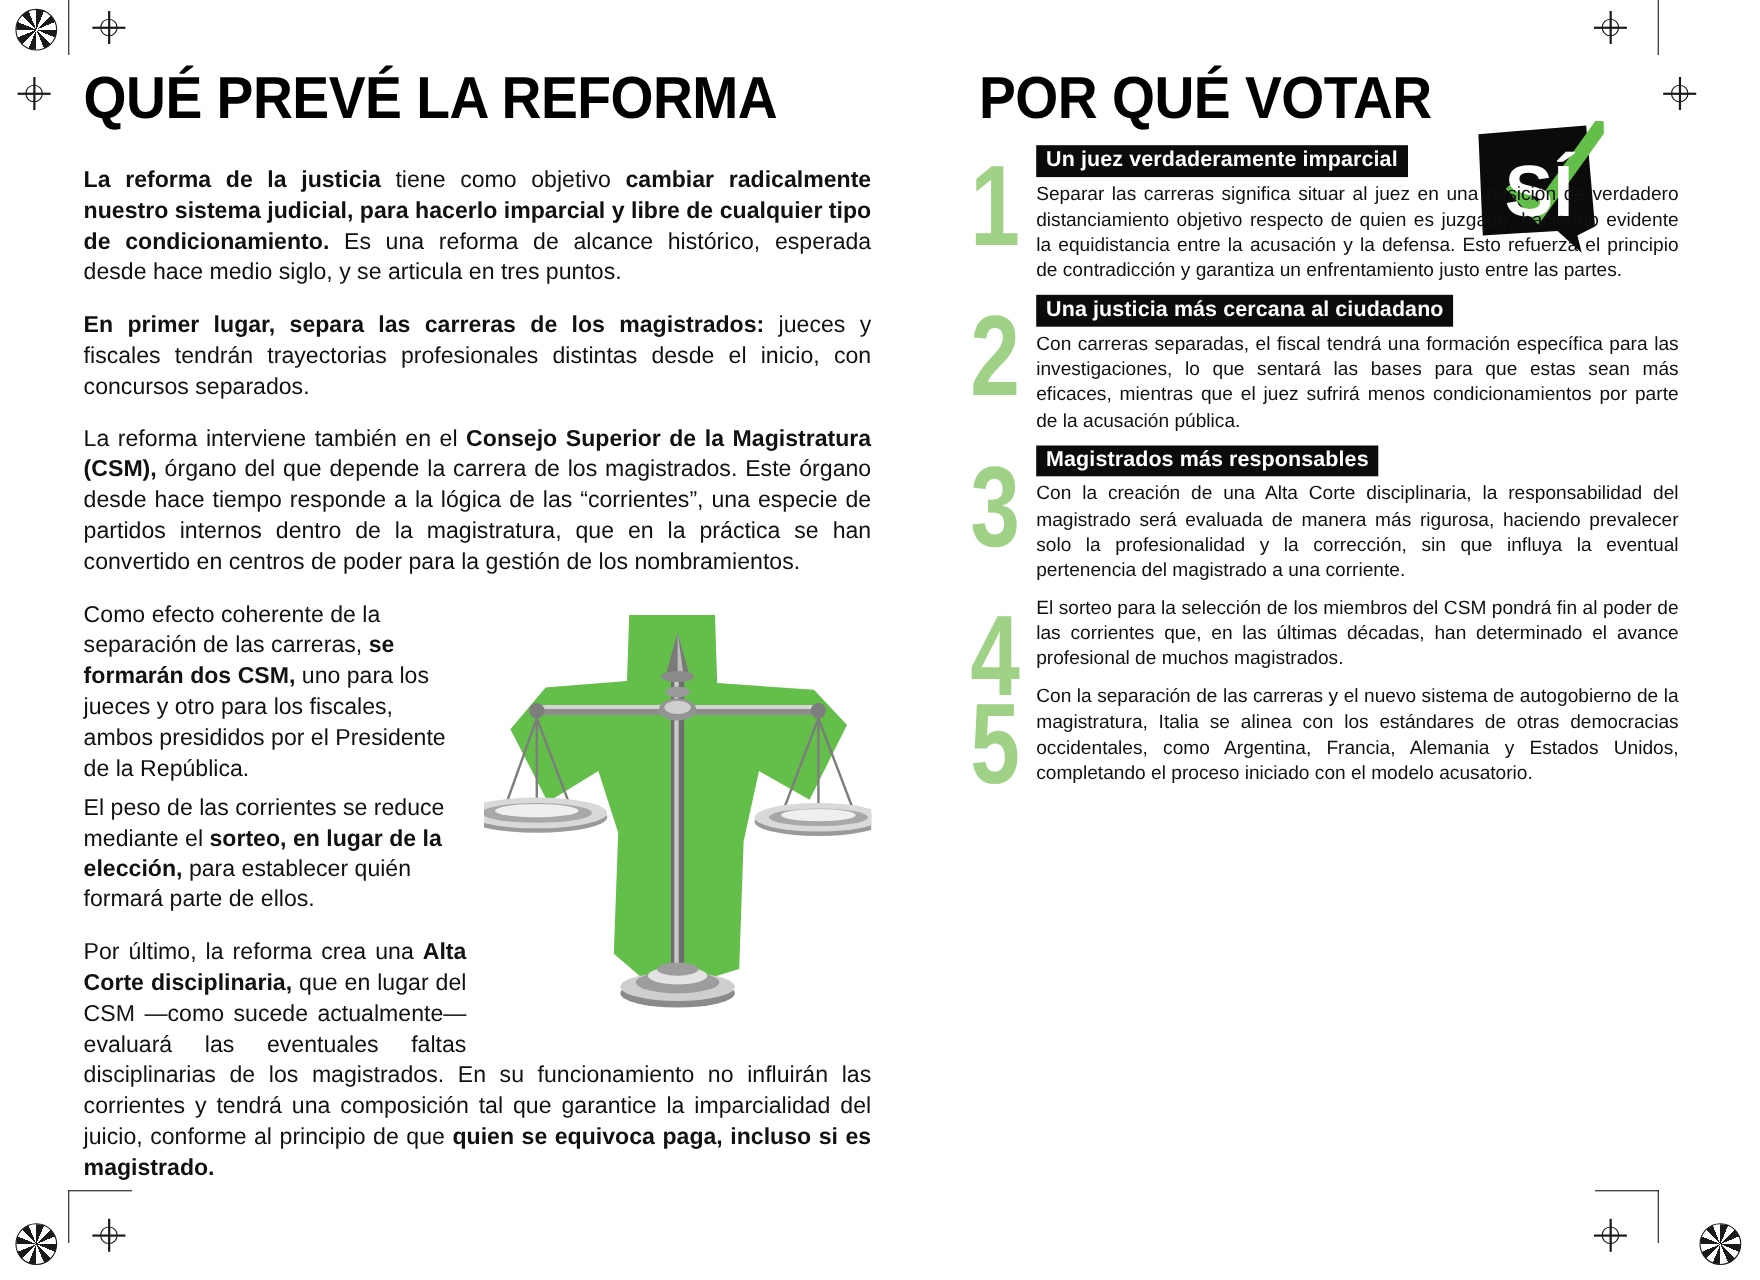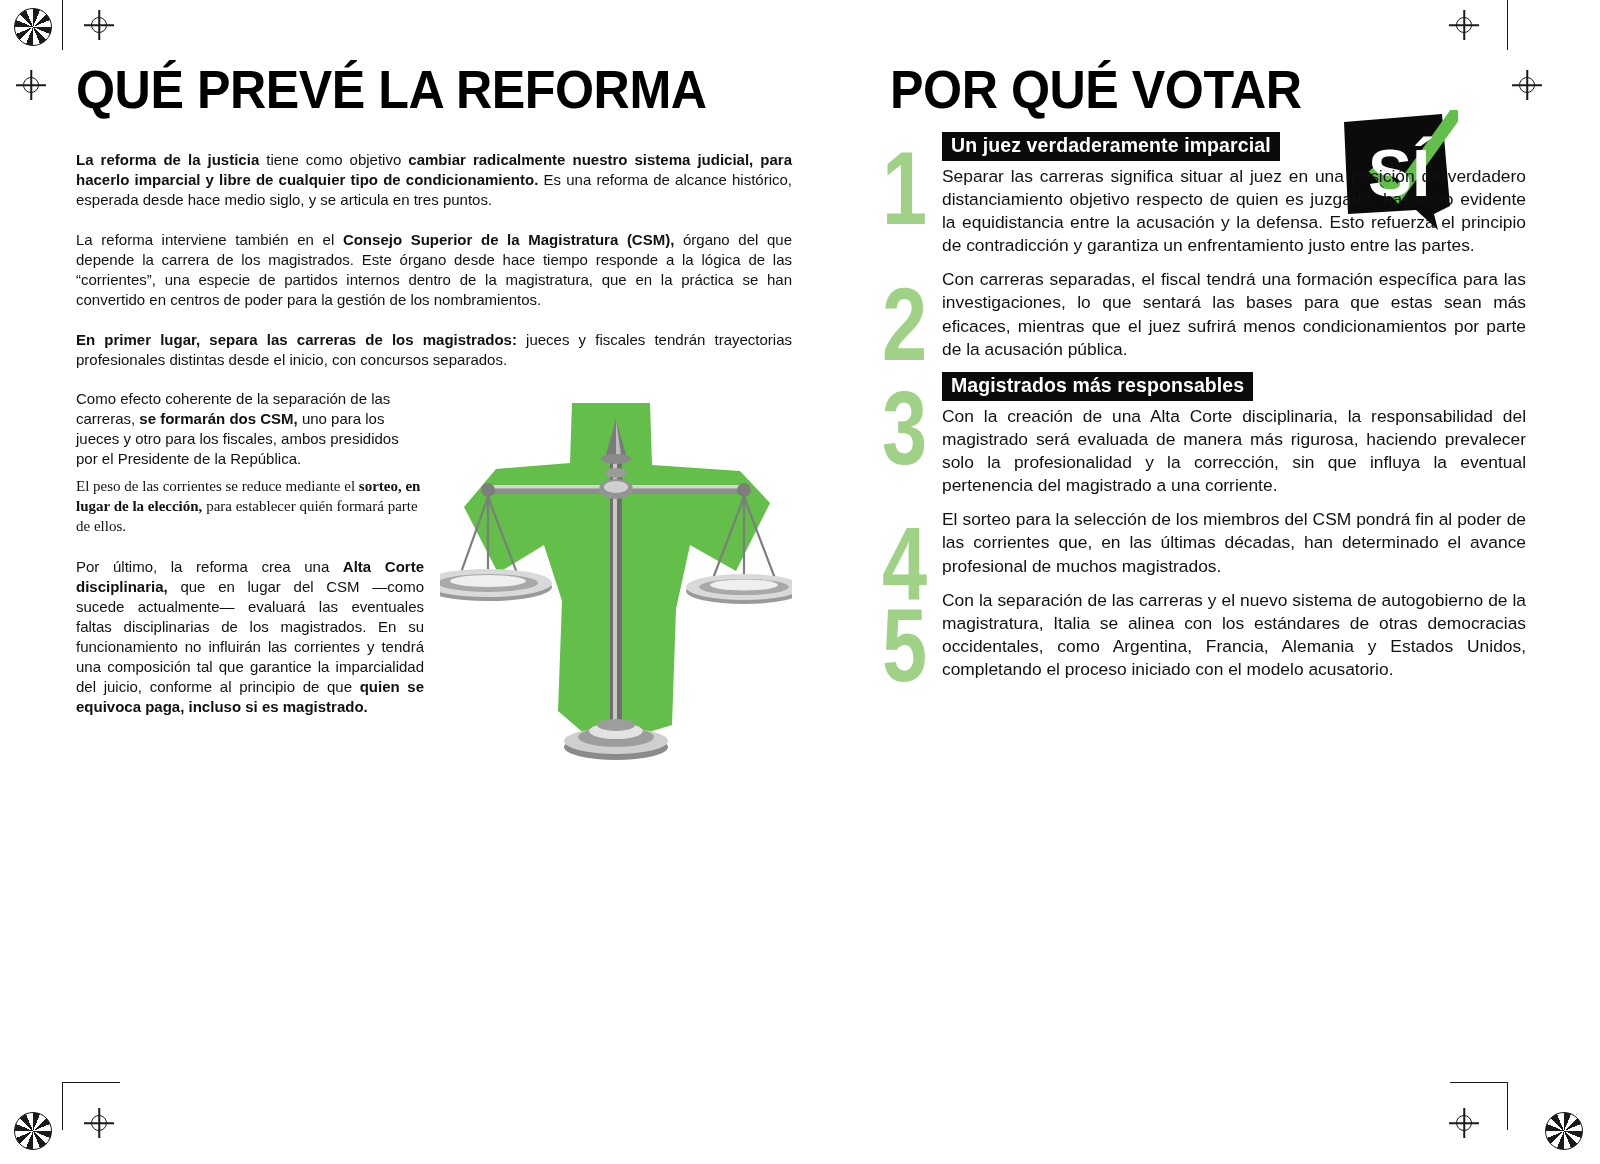--- a/index.html
+++ b/index.html
@@ -76,21 +76,21 @@
     margin: 0 0 34px 0;
     transform: scaleX(0.93);
     transform-origin: left center;
     color: #000;
   }
   h1.headline.right {
     margin-bottom: 16px;
   }
 
   .body-text {
-    font-size: 15px;
+    font-size: 21px;
     line-height: 1.33;
     text-align: justify;
     margin: 0 0 20px 0;
     color: #111;
   }
   .body-text.narrow {
     text-align: left;
   }
   .body-text b { font-weight: 700; }
 
@@ -191,25 +191,25 @@
   <div class="crop-line" style="left:1450px; top:1082px; width:58px; height:1px;"></div>
 
   <div class="col-left">
     <h1 class="headline">QUÉ PREVÉ LA REFORMA</h1>
 
     <p class="body-text">
       <b>La reforma de la justicia</b> tiene como objetivo <b>cambiar radicalmente nuestro sistema judicial, para hacerlo imparcial y libre de cualquier tipo de condicionamiento.</b> Es una reforma de alcance histórico, esperada desde hace medio siglo, y se articula en tres puntos.
     </p>
 
     <p class="body-text">
+      <b>En primer lugar, separa las carreras de los magistrados:</b> jueces y fiscales tendrán trayectorias profesionales distintas desde el inicio, con concursos separados.
+    </p>
+
+    <p class="body-text">
       La reforma interviene también en el <b>Consejo Superior de la Magistratura (CSM),</b> órgano del que depende la carrera de los magistrados. Este órgano desde hace tiempo responde a la lógica de las “corrientes”, una especie de partidos internos dentro de la magistratura, que en la práctica se han convertido en centros de poder para la gestión de los nombramientos.
-    </p>
-
-    <p class="body-text">
-      <b>En primer lugar, separa las carreras de los magistrados:</b> jueces y fiscales tendrán trayectorias profesionales distintas desde el inicio, con concursos separados.
     </p>
 
     <div class="wrap-block">
 
       <div class="scale-float">
         <svg viewBox="0 0 352 390" width="352" height="390" xmlns="http://www.w3.org/2000/svg">
 
           <polygon points="132,8 210,8 212,70 300,76 330,108 296,176 250,150 236,214 232,330 160,352 118,316 122,206 104,150 58,178 24,112 56,74 130,68" fill="#63BE4A"></polygon>
 
           <g stroke="#2b2b2b" fill="#555">
@@ -264,21 +264,21 @@
             <ellipse cx="176" cy="336" rx="27" ry="8" fill="#e3e3e3"></ellipse>
             <ellipse cx="176" cy="330" rx="19" ry="6" fill="#9d9d9d"></ellipse>
           </g>
         </svg>
       </div>
 
       <p class="body-text narrow">
         Como efecto coherente de la separación de las carreras, <b>se formarán dos CSM,</b> uno para los jueces y otro para los fiscales, ambos presididos por el Presidente de la República.
       </p>
 
-      <p class="body-text narrow" style="margin-top:-12px;font-family:Liberation Serif, serif;">
+      <p class="body-text narrow" style="margin-top:-12px;">
         El peso de las corrientes se reduce mediante el <b>sorteo, en lugar de la elección,</b> para establecer quién formará parte de ellos.
       </p>
 
       <p class="body-text">
         Por último, la reforma crea una <b>Alta Corte disciplinaria,</b> que en lugar del CSM —como sucede actualmente— evaluará las eventuales faltas disciplinarias de los magistrados. En su funcionamiento no influirán las corrientes y tendrá una composición tal que garantice la imparcialidad del juicio, conforme al principio de que <b>quien se equivoca paga, incluso si es magistrado.</b>
       </p>
     </div>
   </div>
 
   <div class="col-right">
@@ -293,20 +293,21 @@
     </div>
 
     <div class="item">
       <span class="num">1</span>
       <div class="title">Un juez verdaderamente imparcial</div>
       <p class="desc">Separar las carreras significa situar al juez en una posición de verdadero distanciamiento objetivo respecto de quien es juzgado, haciendo evidente la equidistancia entre la acusación y la defensa. Esto refuerza el principio de contradicción y garantiza un enfrentamiento justo entre las partes.</p>
     </div>
 
     <div class="item">
       <span class="num">2</span>
+      <div class="title">Una justicia más cercana al ciudadano</div>
       <p class="desc">Con carreras separadas, el fiscal tendrá una formación específica para las investigaciones, lo que sentará las bases para que estas sean más eficaces, mientras que el juez sufrirá menos condicionamientos por parte de la acusación pública.</p>
     </div>
 
     <div class="item">
       <span class="num">3</span>
       <div class="title">Magistrados más responsables</div>
       <p class="desc">Con la creación de una Alta Corte disciplinaria, la responsabilidad del magistrado será evaluada de manera más rigurosa, haciendo prevalecer solo la profesionalidad y la corrección, sin que influya la eventual pertenencia del magistrado a una corriente.</p>
     </div>
 
     <div class="item">

